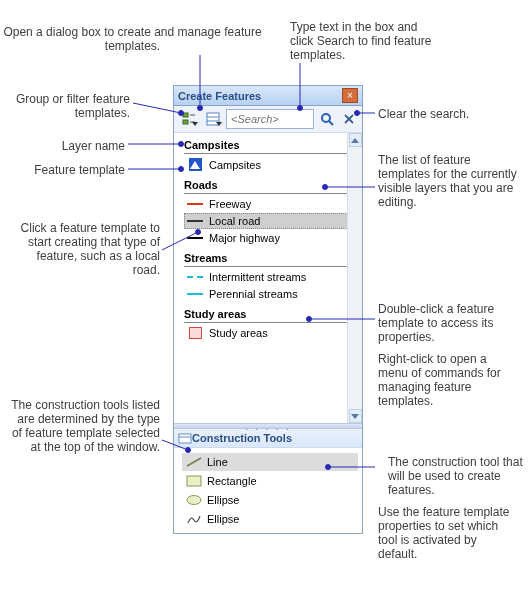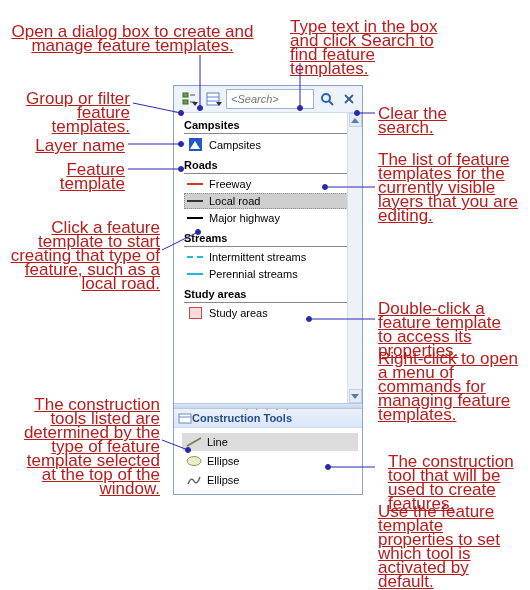--- a/index.html
+++ b/index.html
@@ -128,33 +128,36 @@
   }
   .tool-row {
     display:flex;align-items:center;gap:4px;
     padding:2px 3px;margin:1px 0;
     cursor:pointer;
   }
   .tool-row.selected { background:#dcdcdc; }
   .tool-icon { width:18px;height:14px;display:flex;align-items:center;justify-content:center; }
   .ann {
     position:absolute;
-    color:#b91c1c;
-    font-size:17px;
+    color:#404040;
+    font-size:12px;
     line-height:14px;
-    text-decoration:underline;
   }
   .ann.left { text-align:right; }
   svg.leader { position:absolute; top:0; left:0; pointer-events:none; }
 </style>
 </head>
 <body>
 
 <div class="panel">
 
+  <div class="titlebar">
+    <span class="titlebar-title">Create Features</span>
+    <span class="close-btn">×</span>
+  </div>
 
   <div class="toolbar">
     <div class="tb-btn">
       <svg width="14" height="14">
         <rect x="1" y="1" width="5" height="4" fill="#6ba043" stroke="#3a6b21"></rect>
         <rect x="1" y="8" width="5" height="4" fill="#6ba043" stroke="#3a6b21"></rect>
         <line x1="8" y1="3" x2="13" y2="3" stroke="#555"></line>
         <line x1="8" y1="10" x2="13" y2="10" stroke="#555"></line>
       </svg>
       <span class="dropdown-caret"></span>
@@ -262,20 +265,28 @@
 
   <div class="tools-area">
     <div id="tools-mount">
         <div class="tool-row selected">
           <span class="tool-icon">
             <svg width="18" height="12">
               <line x1="2" y1="10" x2="16" y2="2" stroke="#7a7a4a" stroke-width="1.5"></line>
             </svg>
           </span>
           <span>Line</span>
+        </div>
+        <div class="tool-row">
+          <span class="tool-icon">
+            <svg width="18" height="12">
+              <rect x="2" y="1" width="14" height="10" fill="#e8f0c8" stroke="#8a9a5a"></rect>
+            </svg>
+          </span>
+          <span>Rectangle</span>
         </div>
         <div class="tool-row">
           <span class="tool-icon">
             <svg width="18" height="12">
               <ellipse cx="9" cy="6" rx="7" ry="4.5" fill="#e8f0c8" stroke="#8a9a5a"></ellipse>
             </svg>
           </span>
           <span>Ellipse</span>
         </div>
         <div class="tool-row">

